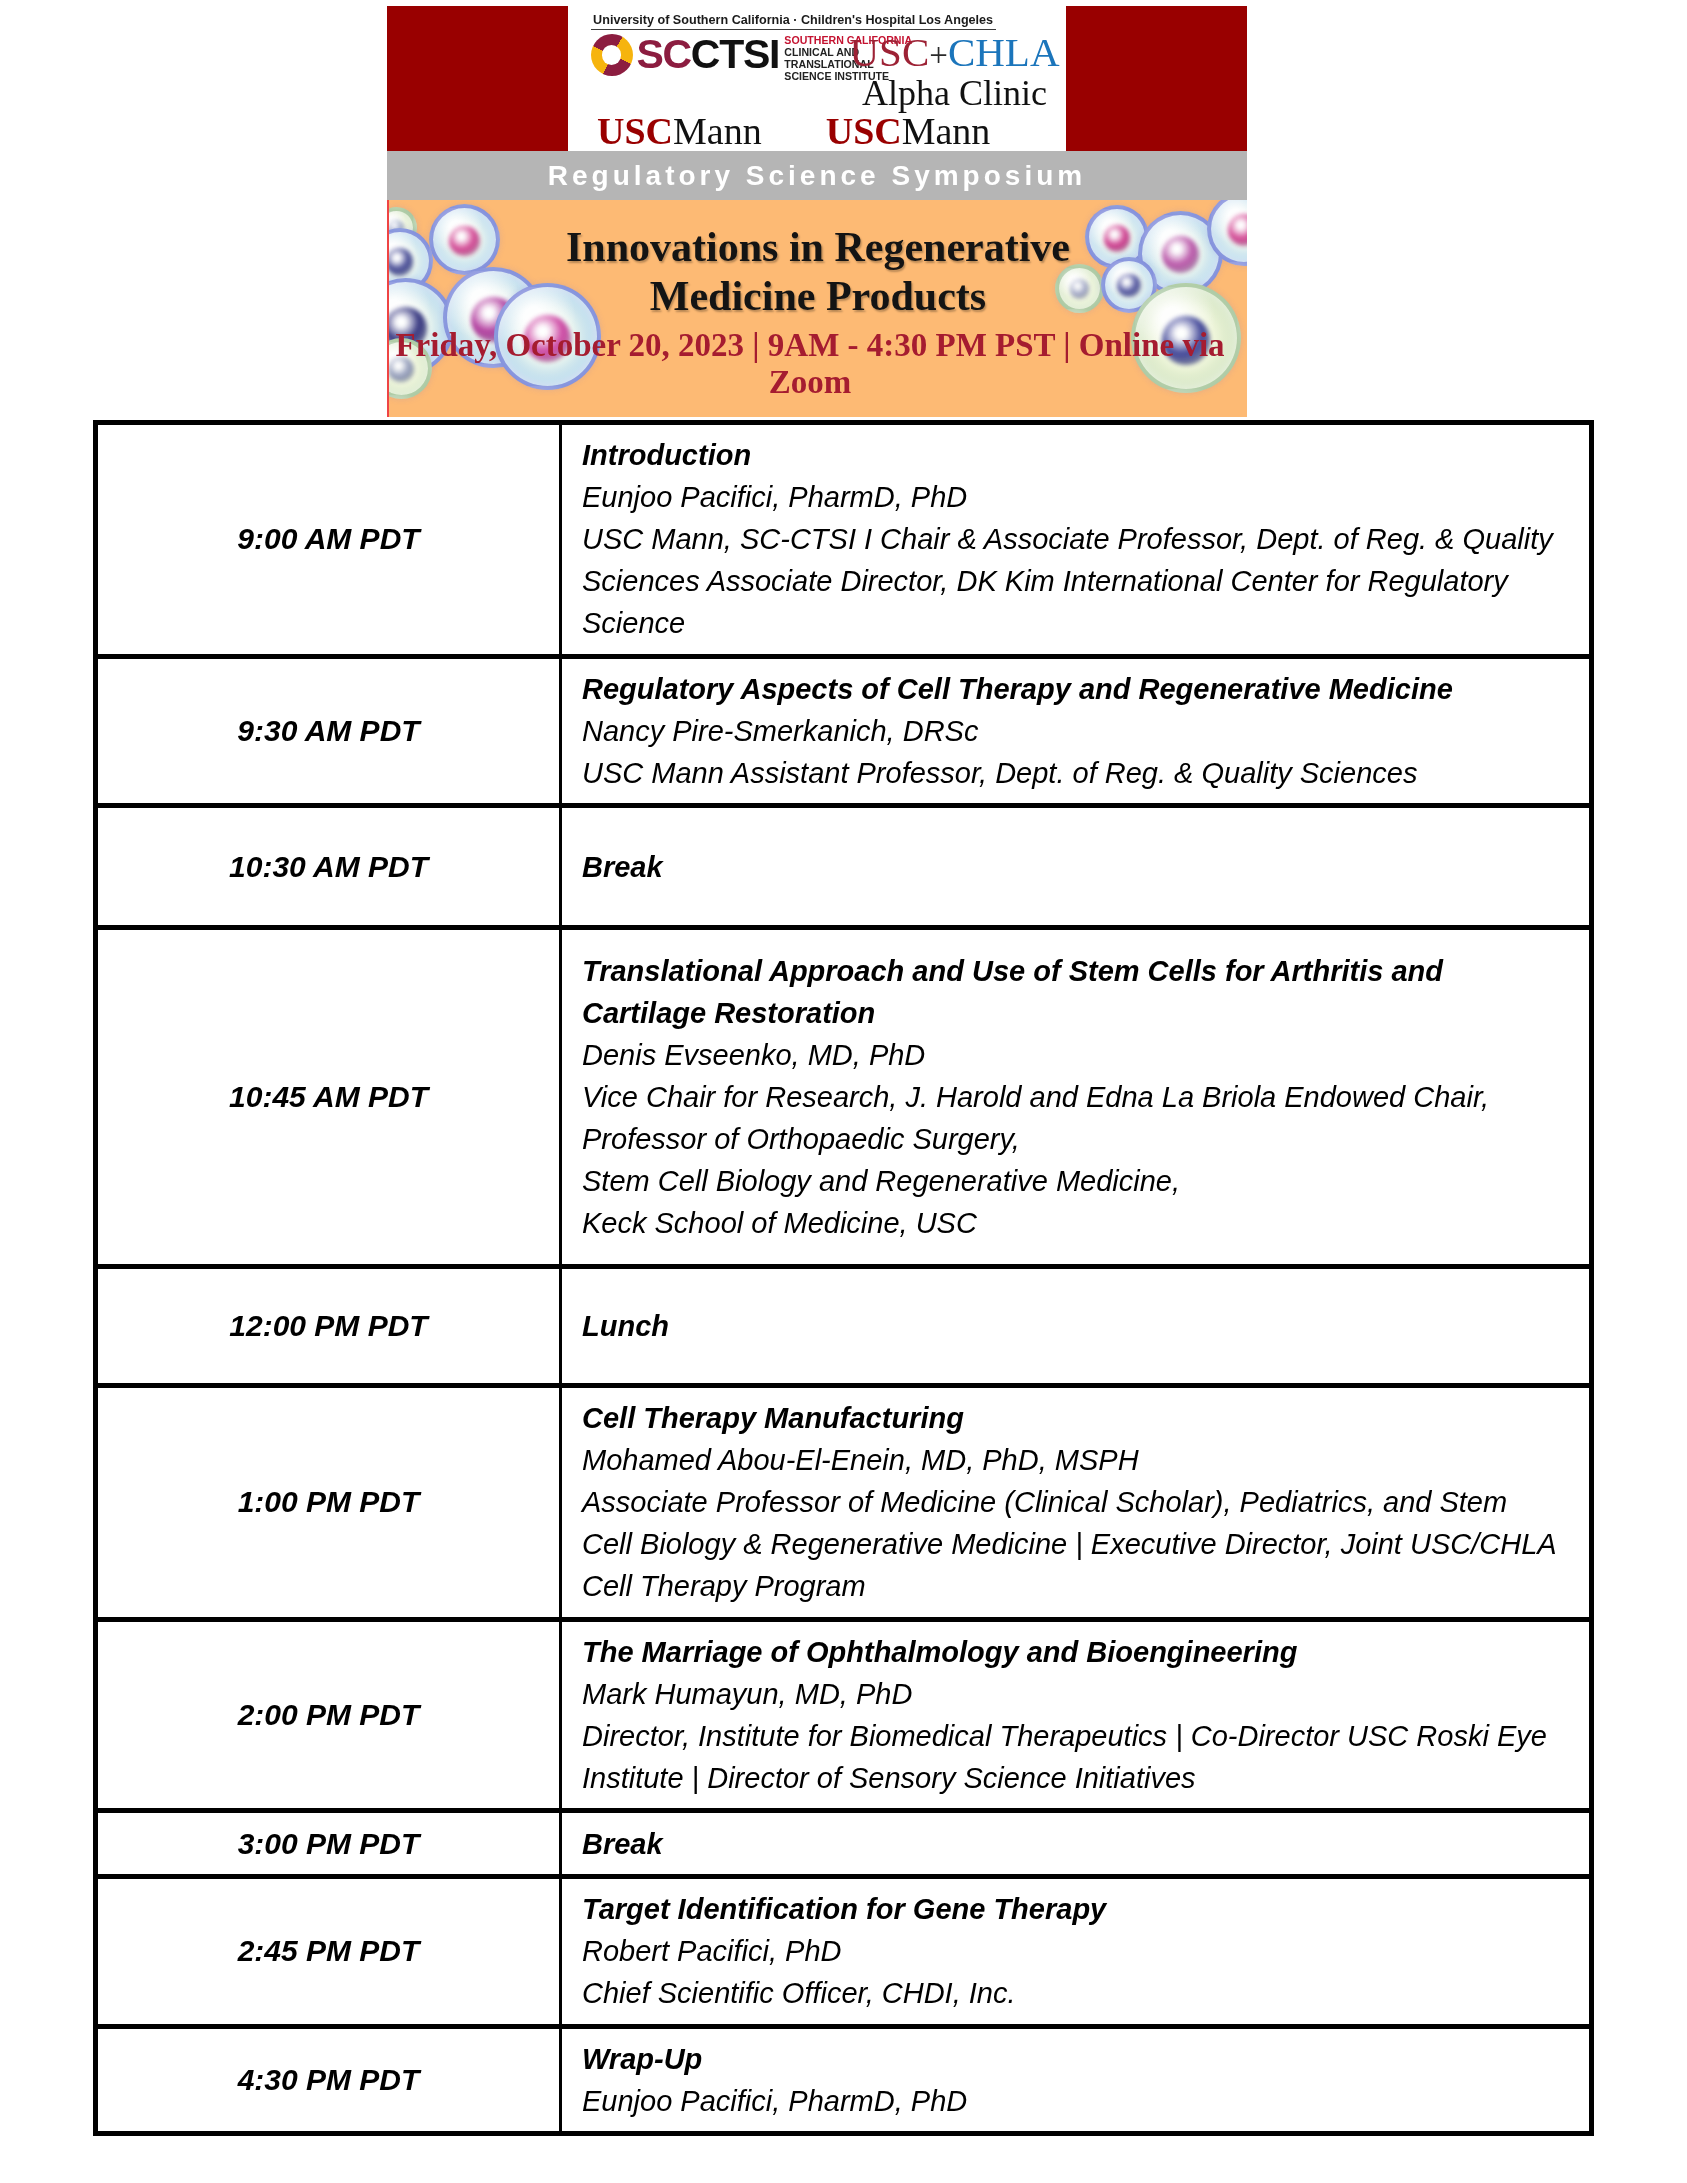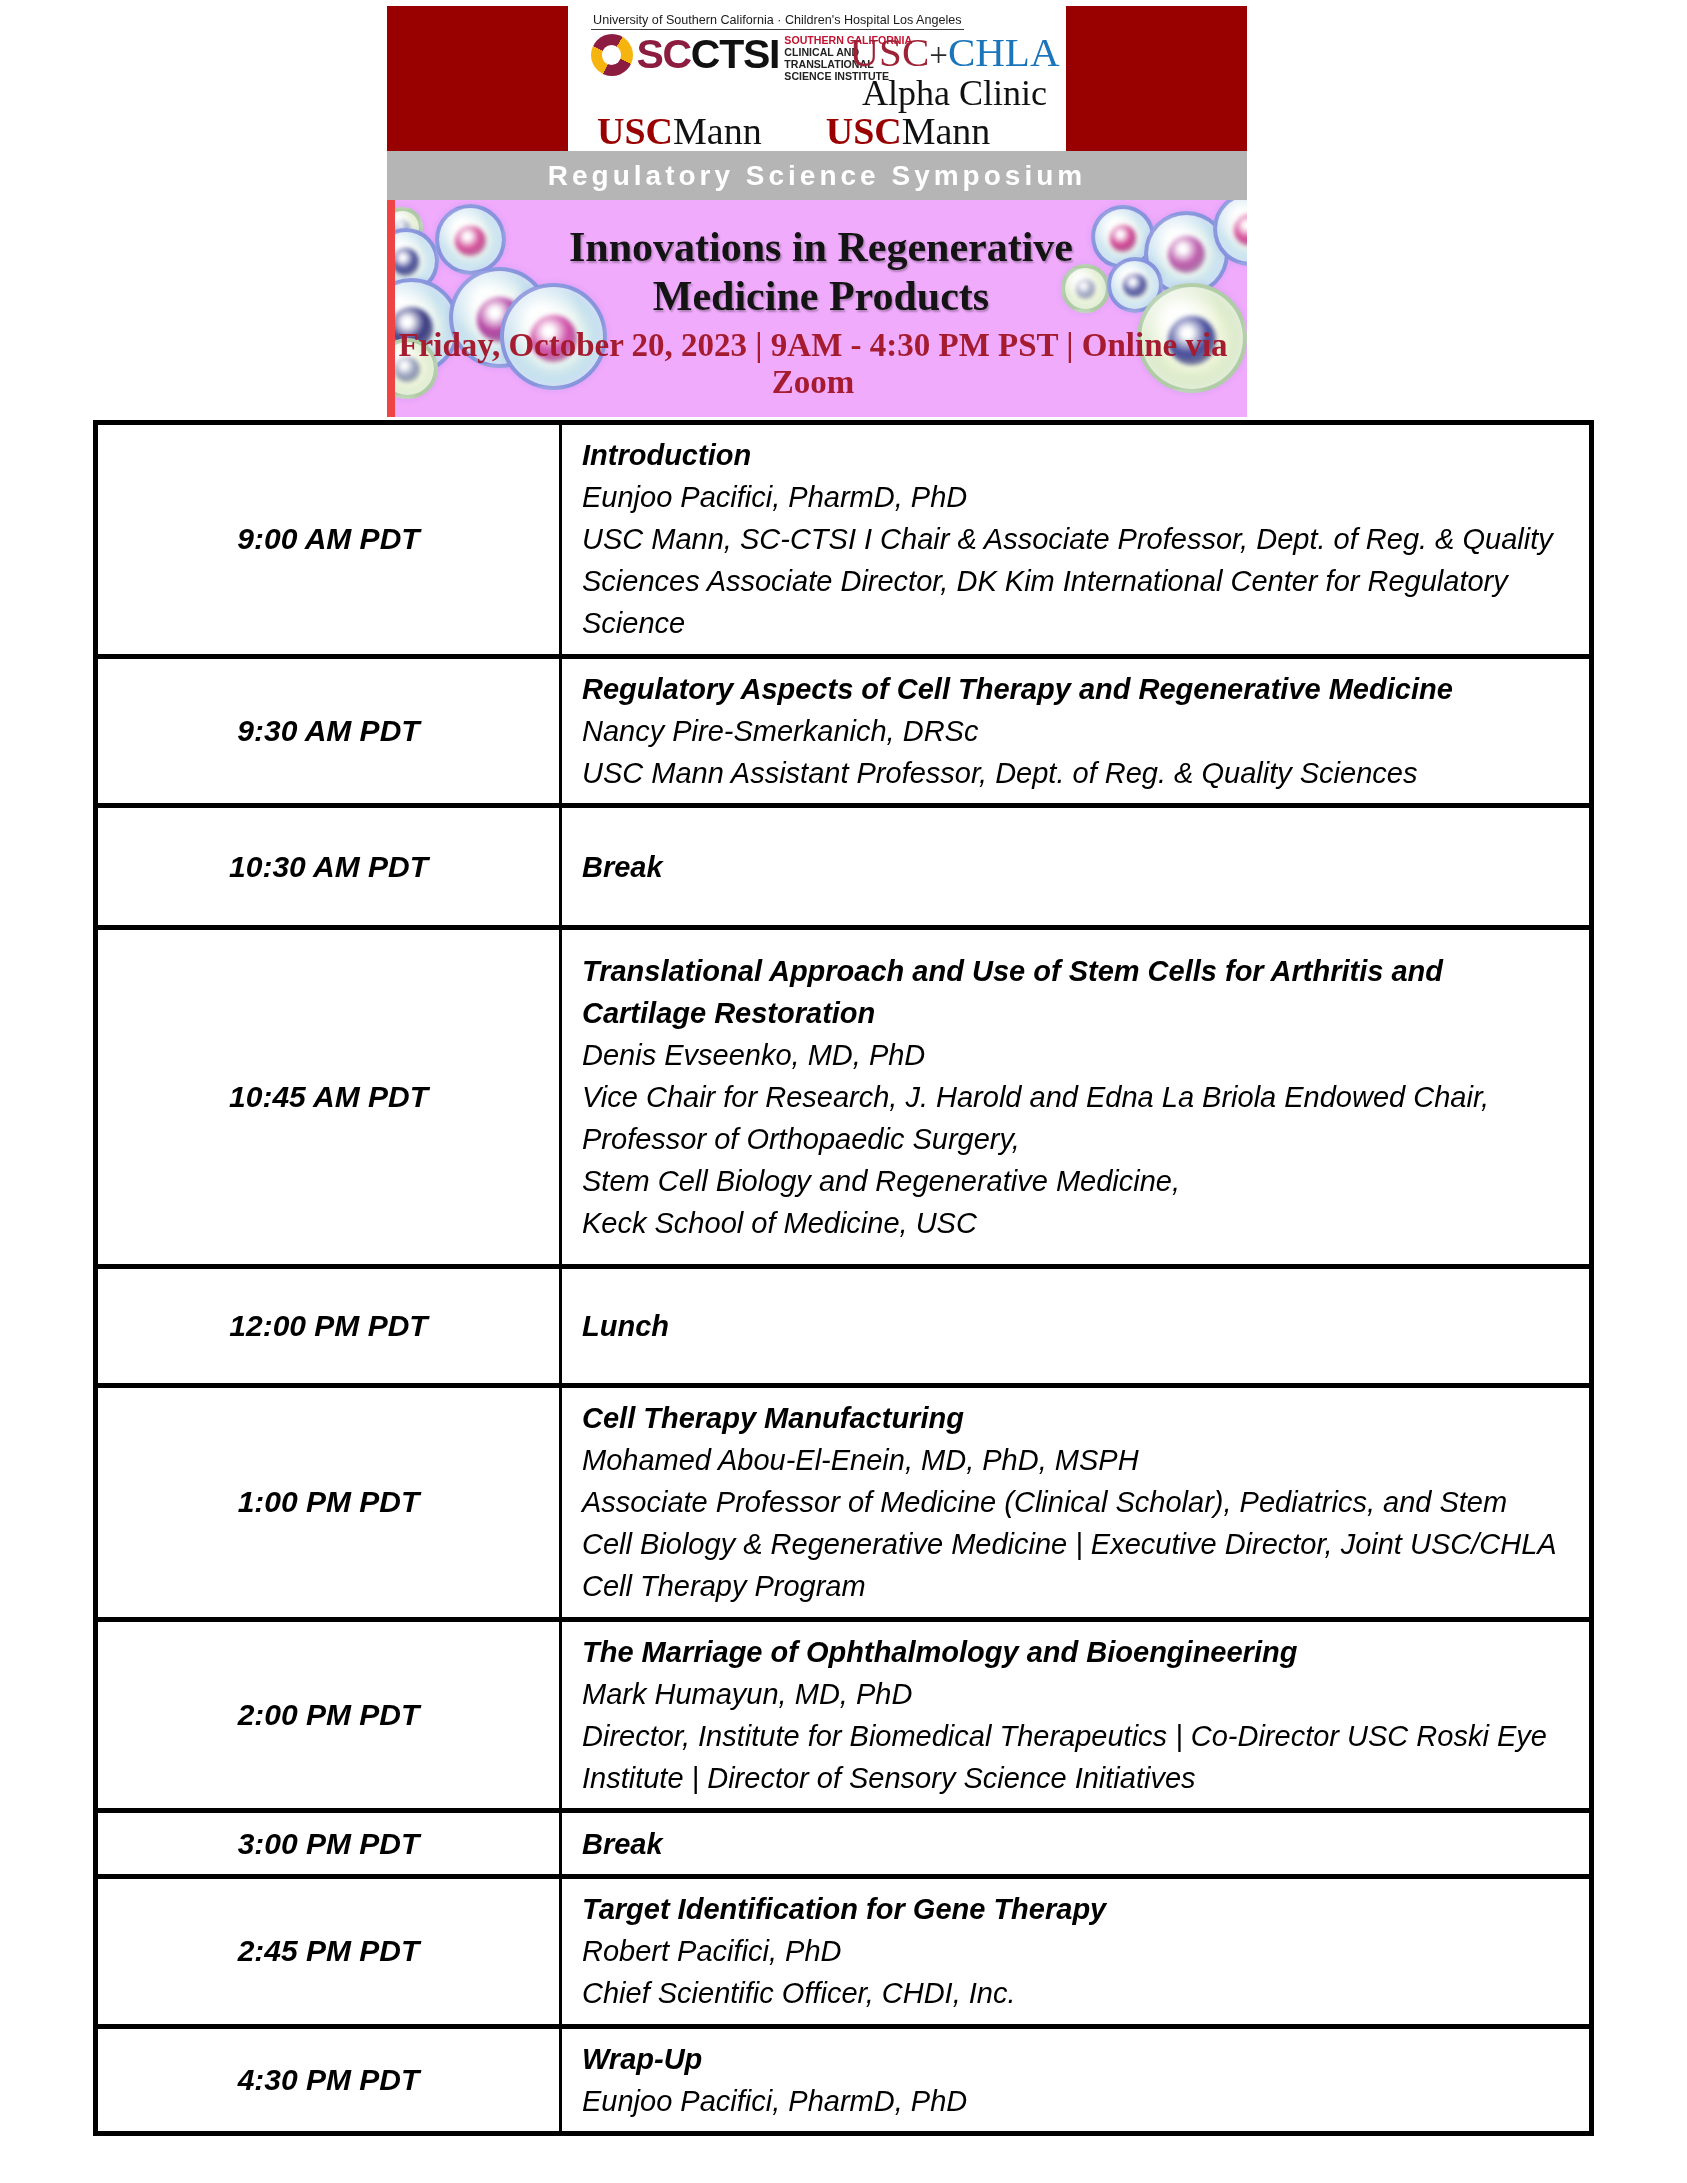--- a/index.html
+++ b/index.html
@@ -7,21 +7,21 @@
   body { position:relative; overflow:hidden; }
 
   
   .banner { position:absolute; left:387px; top:6px; width:860px; }
   .logo-strip { display:flex; height:145px; overflow:hidden; }
   .red-bar { width:181px; background:#990000; flex:0 0 auto; }
   .logo-center { flex:1; background:#fff; padding-top:6.6px; overflow:hidden; }
 
   .row1 { display:flex; justify-content:space-between; padding:0 8px 0 22.5px; }
   .left-col { width:259px; }
-  .partnership { width:max-content; margin:0 auto; font-size:12.6px; font-weight:normal; color:#1a1a1a;
+  .partnership { width:max-content; margin:0 auto; font-size:12.6px; font-weight:bold; color:#1a1a1a;
                  padding:0 2.6px 2px 2.6px; border-bottom:1.3px solid #3a3a3a; letter-spacing:0; white-space:nowrap; }
   .scctsi-row { display:flex; align-items:flex-start; margin-top:4.6px; }
   .scctsi-icon { width:42px; height:42px; border-radius:50%; position:relative; flex:0 0 auto;
      background:conic-gradient(from 30deg, #F6B40E 0 85deg, #8C1D40 85deg 175deg, #F6B40E 175deg 265deg, #8C1D40 265deg 360deg); }
   .scctsi-icon::after { content:""; position:absolute; inset:11.2px; background:#fff; border-radius:50%; }
   .scctsi-word { font-size:41px; font-weight:bold; letter-spacing:-1.3px; line-height:41px; margin-left:4px; }
   .scctsi-word .sc { color:#8C1D40; }
   .scctsi-word .ctsi { color:#111; }
   .scctsi-tag { margin-left:5.3px; font-size:10.6px; font-weight:bold; line-height:12px; color:#222; white-space:nowrap; }
   .scctsi-tag .tag-red { color:#C41230; }
@@ -36,21 +36,21 @@
   .row2 { display:flex; justify-content:space-between; padding:1.3px 29px 0 29px; }
   .mann-block { font-family:"Liberation Serif", serif; }
   .mann-word { font-size:38px; line-height:37px; white-space:nowrap; }
   .mann-word .usc-red { color:#990000; font-weight:bold; }
   .mann-word .mann-black { color:#111; }
   .mann-sub { font-style:italic; color:#9D2235; font-size:13.2px; line-height:16px; margin-left:73px; white-space:nowrap; }
 
   .symposium-bar { height:49px; background:#B5B5B5; display:flex; align-items:center; justify-content:center;
                    color:#fff; font-weight:bold; font-size:28px; letter-spacing:4px; }
 
-  .title-area { position:relative; height:217px; background:#f0abfc; overflow:hidden; border-left:8px solid #ef4444; }
+  .title-area { position:relative; height:217px; background:#fdba74; overflow:hidden; border-left:2px solid #ef4444; }
   .event-title { position:absolute; top:22.5px; left:0; right:0; text-align:center; font-family:"Liberation Serif", serif;
                  font-weight:bold; color:#141414; font-size:42px; line-height:49px;
                  text-shadow:1.3px 2px 2px rgba(0,0,0,0.28); }
   .event-date { position:absolute; bottom:16px; left:0; right:16px; text-align:center; font-family:"Liberation Serif", serif;
                 font-weight:bold; font-size:33px; color:#A51C30; }
 
   
   .cell { position:absolute; border-radius:50%; border:4px solid rgba(104,108,212,0.55);
      background:
        radial-gradient(circle at 36% 30%, rgba(255,255,255,0.95) 0 10%, rgba(255,255,255,0) 45%),

